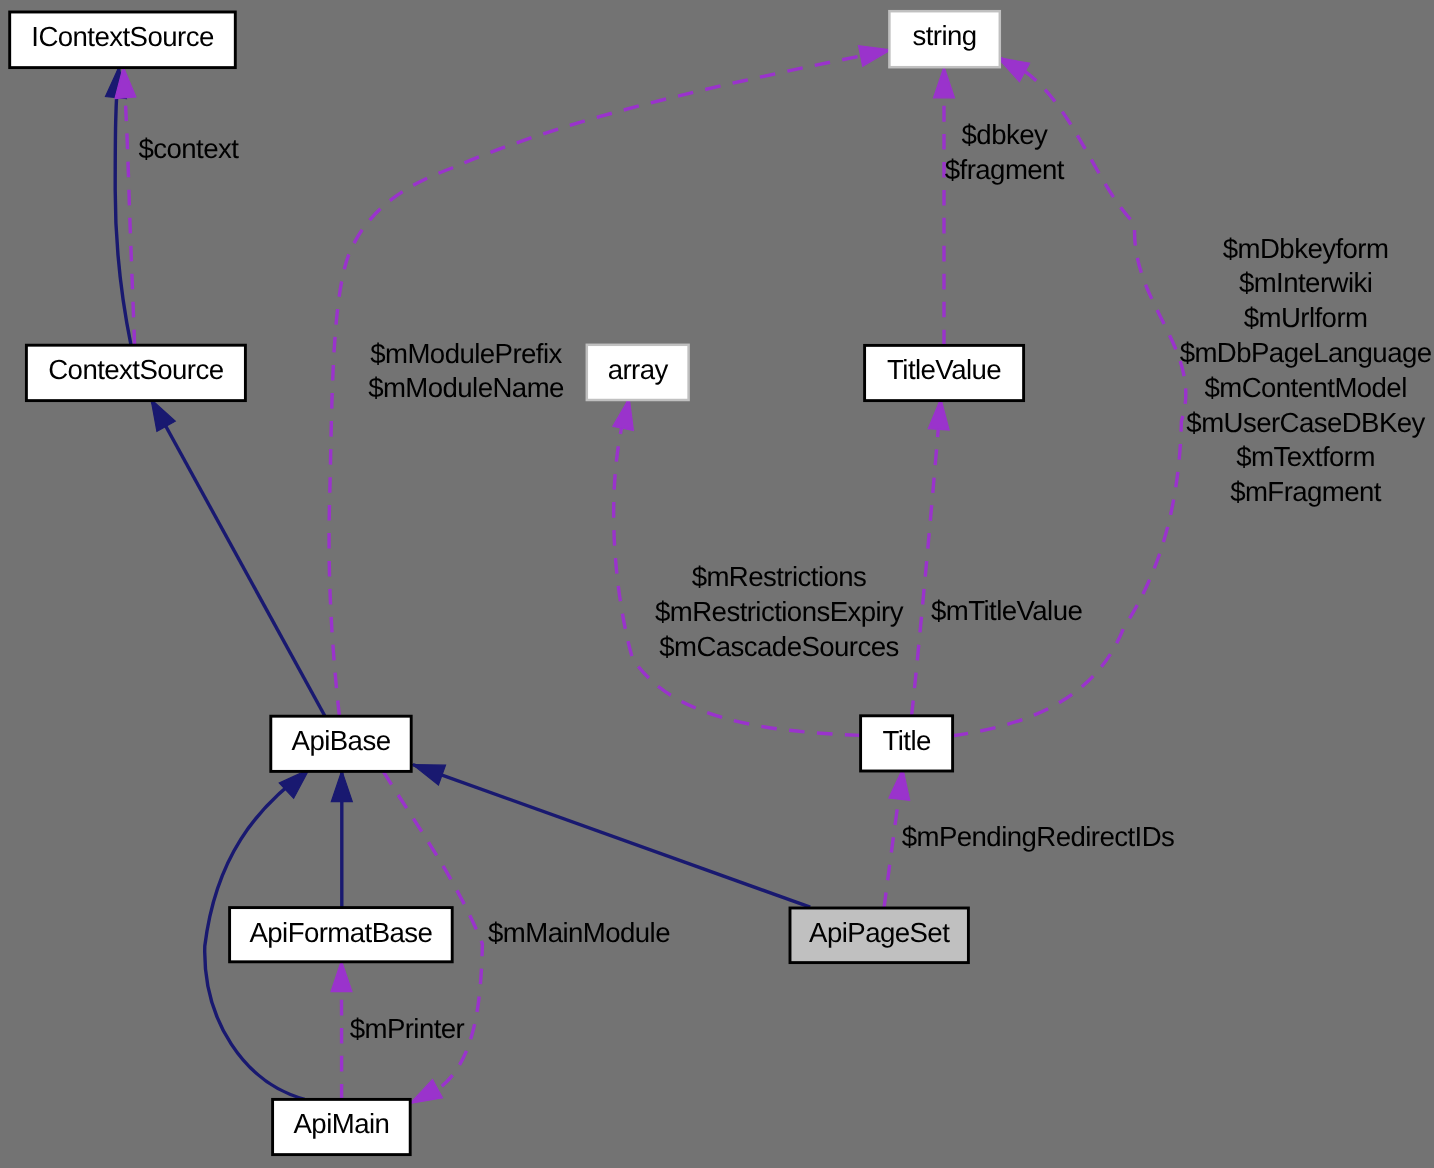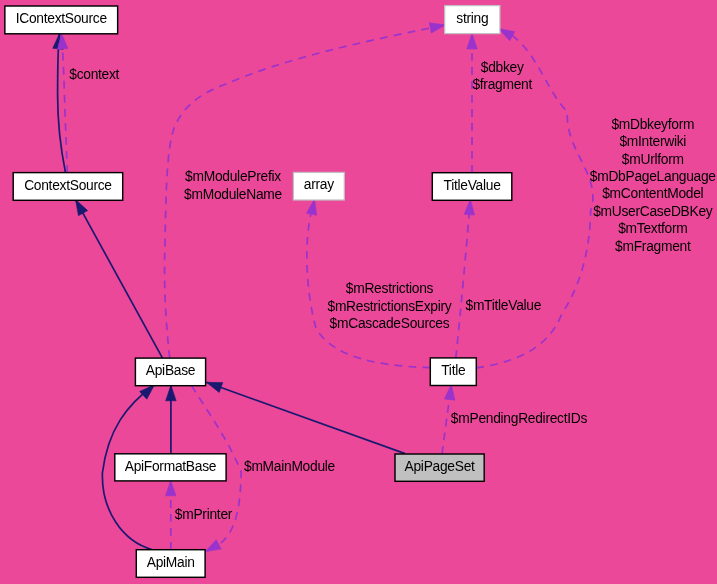--- a/index.html
+++ b/index.html
@@ -1,19 +1,19 @@
 <!DOCTYPE html>
 <html><head>
 <meta charset="utf-8">
 <title>ApiPageSet collaboration diagram</title>
 <style>
   html,body{margin:0;padding:0;background:#ffffff;}
   body{width:717px;height:584px;overflow:hidden;
         font-family:"Liberation Sans",sans-serif;}
-  #diagram{position:relative;width:717px;height:584px;background:#ec4899;}
+  #diagram{position:relative;width:717px;height:584px;background:#737373;}
   #graph{position:absolute;left:0;top:0;display:block;}
   .node-label,.edge-label{font-family:"Liberation Sans",sans-serif;
         font-size:13.8px;letter-spacing:-0.28px;fill:#000000;text-anchor:middle;}
   .edge-line{fill:none;stroke-width:1.7;}
   .arrowhead{stroke-width:0.6;stroke-linejoin:miter;}
 </style>
 </head>
 <body>
 
 <div id="diagram">

